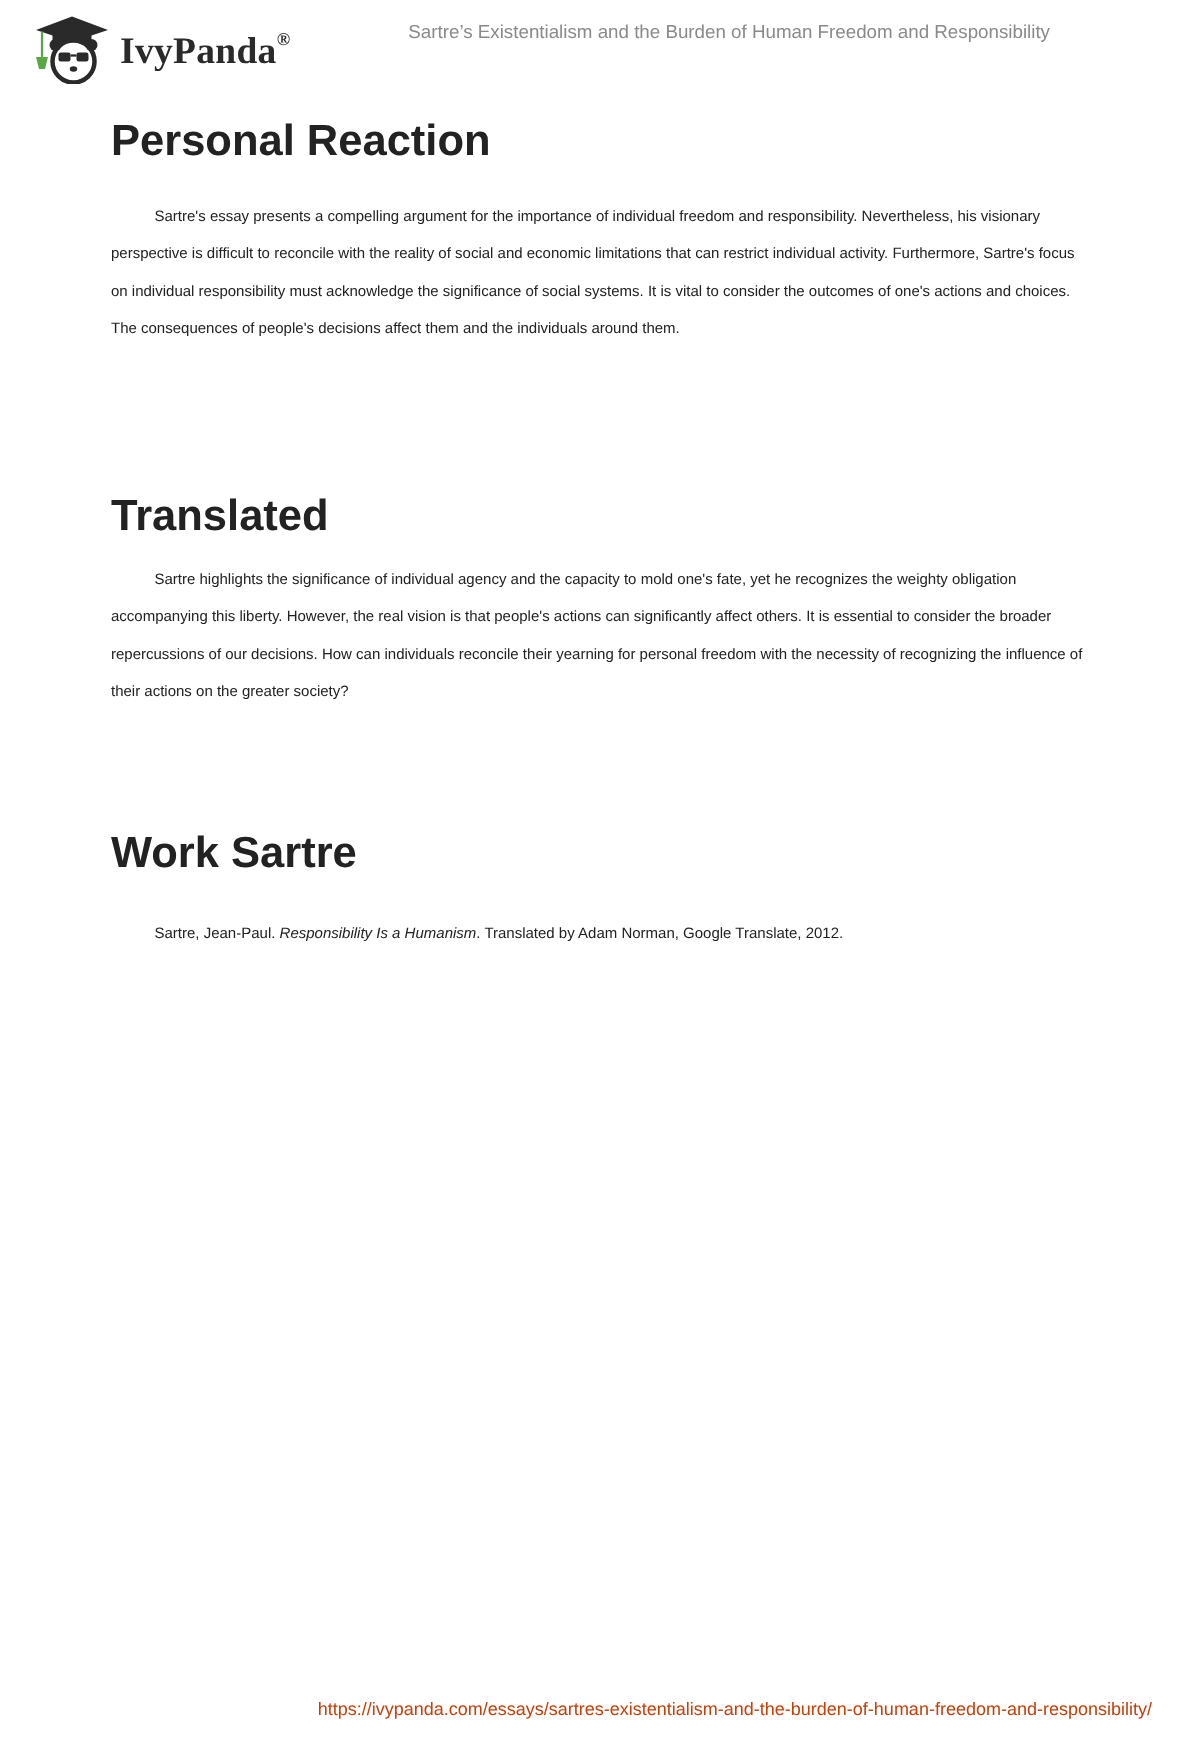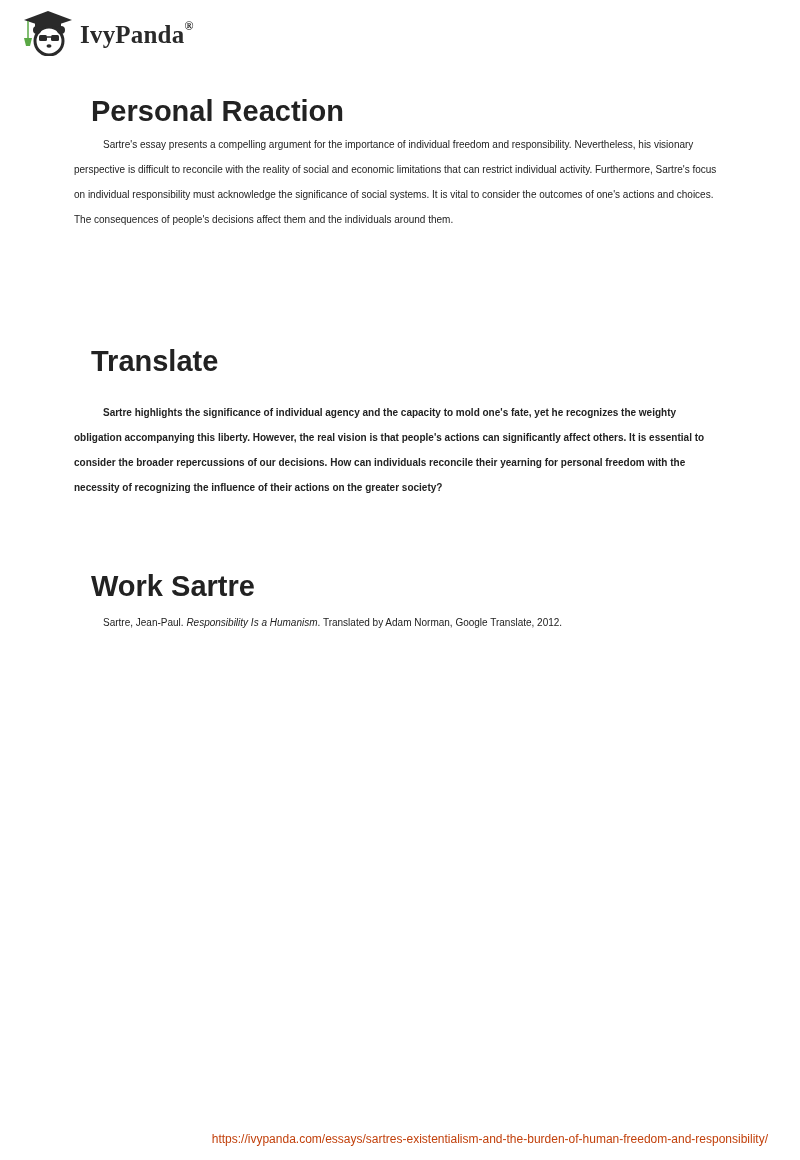--- a/index.html
+++ b/index.html
@@ -5,26 +5,26 @@
     html, body { margin: 0; padding: 0; background: #ffffff; }
     body { width: 800px; height: 1160px; position: relative; overflow: hidden;
            font-family: "Liberation Sans", sans-serif; color: #222222; }
     .header { position: absolute; left: 0; top: 0; width: 732px; height: 60px; }
     .logo { position: absolute; left: 18px; top: 8px; display: flex; align-items: center; }
     .logo svg { width: 60px; height: 48px; }
     .logo-text { font-family: "Liberation Serif", serif; font-weight: bold; font-size: 25px; color: #2a2a2a; margin-left: 2px; margin-top: 6px; letter-spacing: 0.2px; }
     .logo-text sup { font-size: 12px; vertical-align: top; position: relative; top: -2px; }
     .doc-title { position: absolute; right: 32px; top: 14px; font-size: 12.5px; color: #8a8a8a; white-space: nowrap; }
     .content { position: absolute; left: 74px; top: 70px; width: 650px; }
-    h2 { font-size: 29px; font-weight: bold; color: #222; margin: 17px; line-height: 42px; }
+    h2 { font-size: 29px; font-weight: bold; color: #222; margin: 0; line-height: 42px; }
     p { font-size: 10px; line-height: 25px; margin: 0; color: #222; text-indent: 29px; }
     .sec1-h { position: absolute; top: 3px; }
     .sec1-p { position: absolute; top: 62px; width: 650px; }
     .sec2-h { position: absolute; top: 253px; }
-    .sec2-p { position: absolute; top: 330px; width: 652px; font-weight: bold; }
+    .sec2-p { position: absolute; top: 304px; width: 652px; }
     .sec3-h { position: absolute; top: 478px; }
     .sec3-p { position: absolute; top: 540px; width: 650px; }
     .footer-url { position: absolute; right: 32px; top: 1132px; font-size: 12px; color: #c2410c; white-space: nowrap; }
   </style>
 </head>
 <body>
 
 <div class="header">
   <div class="logo">
     <svg viewBox="0 0 60 48">
@@ -40,26 +40,27 @@
       <circle cx="43" cy="22" r="4" fill="#2a2a2a"></circle>
 
       <rect x="21" y="27" width="8" height="6" rx="1.5" fill="#2a2a2a"></rect>
       <rect x="33" y="27" width="8" height="6" rx="1.5" fill="#2a2a2a"></rect>
       <line x1="29" y1="29" x2="33" y2="29" stroke="#2a2a2a" stroke-width="1.5"></line>
 
       <ellipse cx="31" cy="38" rx="2.5" ry="1.8" fill="#2a2a2a"></ellipse>
     </svg>
     <span class="logo-text"><span>IvyPanda</span><sup>®</sup></span>
   </div>
+  <div class="doc-title">Sartre’s Existentialism and the Burden of Human Freedom and Responsibility</div>
 </div>
 
 <div class="content">
   <h2 class="sec1-h">Personal Reaction</h2>
   <p class="sec1-p">Sartre's essay presents a compelling argument for the importance of individual freedom and responsibility. Nevertheless, his visionary perspective is difficult to reconcile with the reality of social and economic limitations that can restrict individual activity. Furthermore, Sartre's focus on individual responsibility must acknowledge the significance of social systems. It is vital to consider the outcomes of one's actions and choices. The consequences of people's decisions affect them and the individuals around them.</p>
 
-  <h2 class="sec2-h">Translate</h2>
+  <h2 class="sec2-h">Translated</h2>
   <p class="sec2-p">Sartre highlights the significance of individual agency and the capacity to mold one's fate, yet he recognizes the weighty obligation accompanying this liberty. However, the real vision is that people's actions can significantly affect others. It is essential to consider the broader repercussions of our decisions. How can individuals reconcile their yearning for personal freedom with the necessity of recognizing the influence of their actions on the greater society?</p>
 
   <h2 class="sec3-h">Work Sartre</h2>
   <p class="sec3-p"><span>Sartre, Jean-Paul. </span><em>Responsibility Is a Humanism</em><span>. Translated by Adam Norman, Google Translate, 2012.</span></p>
 </div>
 
 <div class="footer-url">https://ivypanda.com/essays/sartres-existentialism-and-the-burden-of-human-freedom-and-responsibility/</div>
 
 </body></html>

